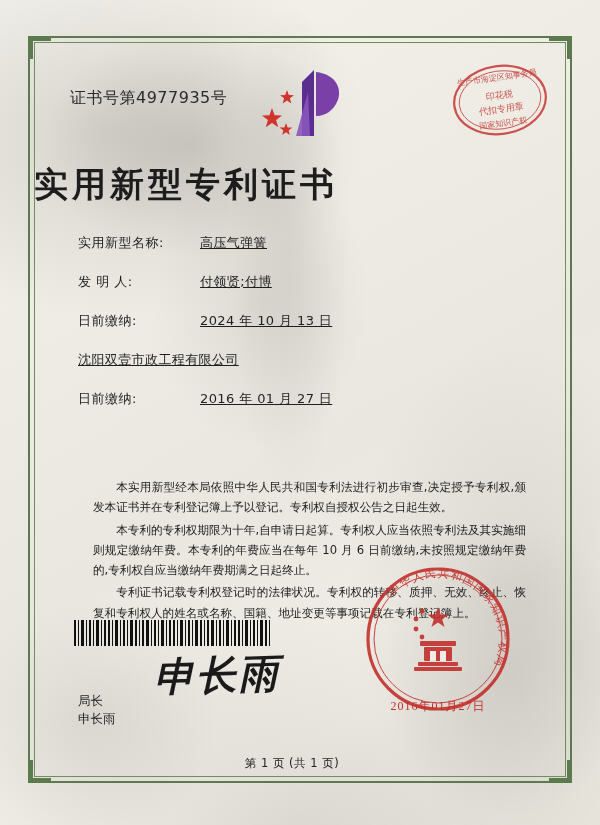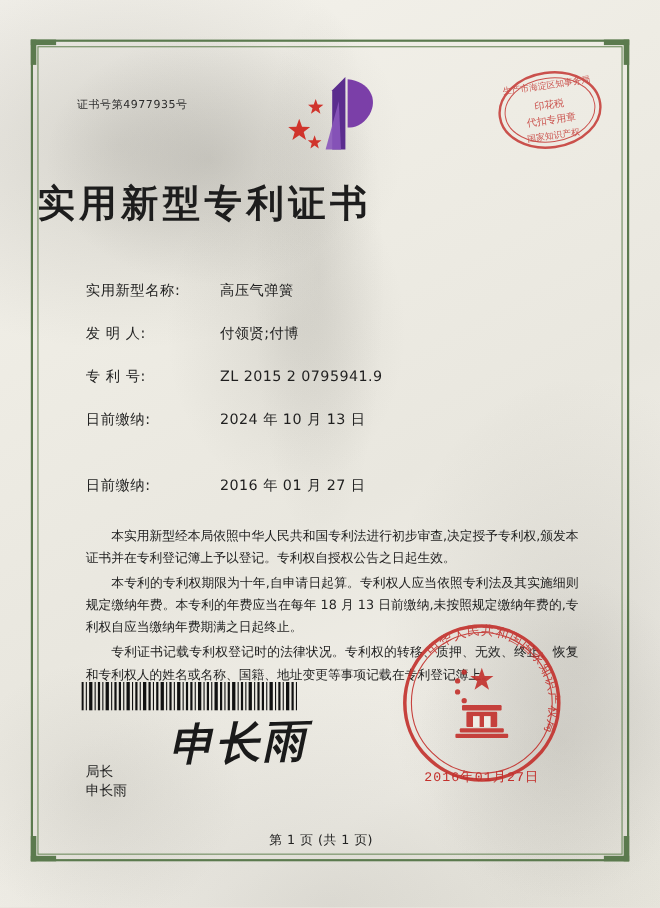--- a/index.html
+++ b/index.html
@@ -67,21 +67,21 @@
   
   .content {
     position: absolute;
     left: 34px; top: 42px; right: 34px; bottom: 48px;
   }
 
   .cert-no {
     position: absolute;
     left: 36px;
     top: 46px;
-    font-size: 10px;
+    font-size: 16px;
     color: #2b2b2b;
     letter-spacing: 0.5px;
     font-family: "DejaVu Sans", sans-serif;
     text-align: center;
   }
 
   
   .emblem {
     position: absolute;
     left: 50%;
@@ -117,45 +117,45 @@
     left: 44px;
     right: 40px;
     top: 192px;
   }
   .field-row {
     display: flex;
     align-items: baseline;
     margin-bottom: 21px;
     font-size: 13px;
     color: #1f1f1f;
-    margin-top: 21px;
   }
   .field-label {
     width: 122px;
     flex: 0 0 122px;
     letter-spacing: 0.5px;
     white-space: nowrap;
   }
   .field-value {
     flex: 1;
     letter-spacing: 0.4px;
+    text-decoration: underline;
   }
 
   .paragraphs {
     position: absolute;
     left: 44px;
     right: 40px;
     top: 435px;
     font-size: 11.6px;
     line-height: 1.75;
     color: #1d1d1d;
     text-align: justify;
   }
   .paragraphs p {
-    margin: 0 0 2px 0;
+    margin: 0 0 2px 15px;
     text-indent: 2em;
   }
 
   
   .barcode {
     position: absolute;
     left: 40px;
     top: 578px;
     width: 196px;
     height: 26px;
@@ -194,21 +194,21 @@
   }
   .seal-date {
     position: absolute;
     right: 52px;
     bottom: 62px;
     width: 152px;
     text-align: center;
     font-size: 12px;
     color: #c3302c;
     letter-spacing: 1px;
-    font-family: Liberation Mono, monospace;
+    font-family: Liberation Serif, serif;
   }
 
   .page-footer {
     position: absolute;
     left: 0; right: 16px;
     bottom: 6px;
     text-align: center;
     font-size: 11.5px;
     color: #222;
     letter-spacing: 0.5px;
@@ -269,38 +269,35 @@
     <div class="fields">
       <div class="field-row">
         <div class="field-label">实用新型名称:</div>
         <div class="field-value">高压气弹簧</div>
       </div>
       <div class="field-row">
         <div class="field-label">发 明 人:</div>
         <div class="field-value">付领贤;付博</div>
       </div>
       <div class="field-row">
-        <div class="field-label">专 利 号:</div>
-        <div class="field-value">ZL 2015 2 0795941.9</div>
-      </div>
-      <div class="field-row">
         <div class="field-label">日前缴纳:</div>
         <div class="field-value">2024 年 10 月 13 日</div>
       </div>
       <div class="field-row">
+        <div class="field-value">沈阳双壹市政工程有限公司</div>
       </div>
       <div class="field-row">
         <div class="field-label">日前缴纳:</div>
         <div class="field-value">2016 年 01 月 27 日</div>
       </div>
     </div>
 
     <div class="paragraphs">
       <p>本实用新型经本局依照中华人民共和国专利法进行初步审查,决定授予专利权,颁发本证书并在专利登记簿上予以登记。专利权自授权公告之日起生效。</p>
-      <p>本专利的专利权期限为十年,自申请日起算。专利权人应当依照专利法及其实施细则规定缴纳年费。本专利的年费应当在每年 18 月 13 日前缴纳,未按照规定缴纳年费的,专利权自应当缴纳年费期满之日起终止。</p>
+      <p>本专利的专利权期限为十年,自申请日起算。专利权人应当依照专利法及其实施细则规定缴纳年费。本专利的年费应当在每年 10 月 6 日前缴纳,未按照规定缴纳年费的,专利权自应当缴纳年费期满之日起终止。</p>
       <p>专利证书记载专利权登记时的法律状况。专利权的转移、质押、无效、终止、恢复和专利权人的姓名或名称、国籍、地址变更等事项记载在专利登记簿上。</p>
     </div>
 
     <div class="barcode">
       <svg viewBox="0 0 196 26" width="196" height="26" preserveAspectRatio="none">
         <g fill="#111">
           <rect x="0" y="0" width="2" height="26"></rect>
             <rect x="4" y="0" width="1" height="26"></rect>
           <rect x="7" y="0" width="3" height="26"></rect>
             <rect x="12" y="0" width="1" height="26"></rect>

